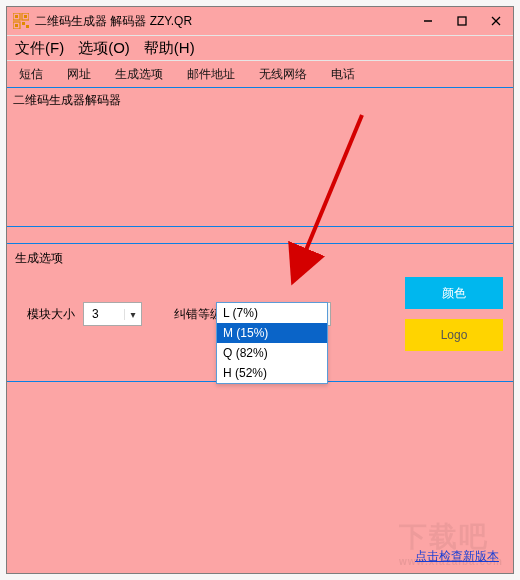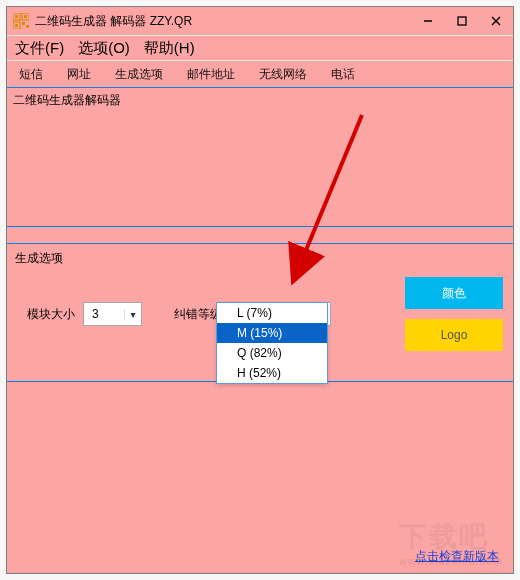--- a/index.html
+++ b/index.html
@@ -35,21 +35,21 @@
   .btn-dark{background:#555;color:#fff;}
   .btn-cyan{background:#00b7ee;color:#fff;width:70px;}
   .btn-yellow{background:#ffd400;color:#555;width:70px;}
   .btn-gray{background:#6f6f6f;color:#fff;width:62px;height:58px;}
   .right-btns{display:flex;gap:10px;align-items:flex-start;}
   .col-btns{display:flex;flex-direction:column;gap:10px;}
   .row2{padding:10px 0 0 20px;}
   .more{width:92px;height:24px;}
   
   .dd-list{position:absolute;left:209px;top:295px;width:110px;background:#fff;border:1px solid #5a9cd8;box-shadow:0 2px 4px rgba(0,0,0,0.15);}
-  .dd-item{padding:3px 20px;font-size:12px;}
+  .dd-item{padding:3px 6px;font-size:12px;}
   .dd-item.sel{background:#0a64c8;color:#fff;}
   .sep-line-bottom{height:0;border-top:1px solid #0b80e3;margin-top:30px;}
   
   .bottom-link{position:absolute;bottom:8px;right:14px;color:#1a3fd6;font-size:12px;text-decoration:underline;}
   
   .arrow{position:absolute;pointer-events:none;}
   
   .wm{position:absolute;right:10px;bottom:6px;font-size:28px;font-weight:700;color:rgba(0,0,0,0.06);letter-spacing:2px;white-space:nowrap;}
   .wm small{display:block;font-size:10px;text-align:right;color:rgba(0,0,0,0.08);letter-spacing:1px;}
 </style>

